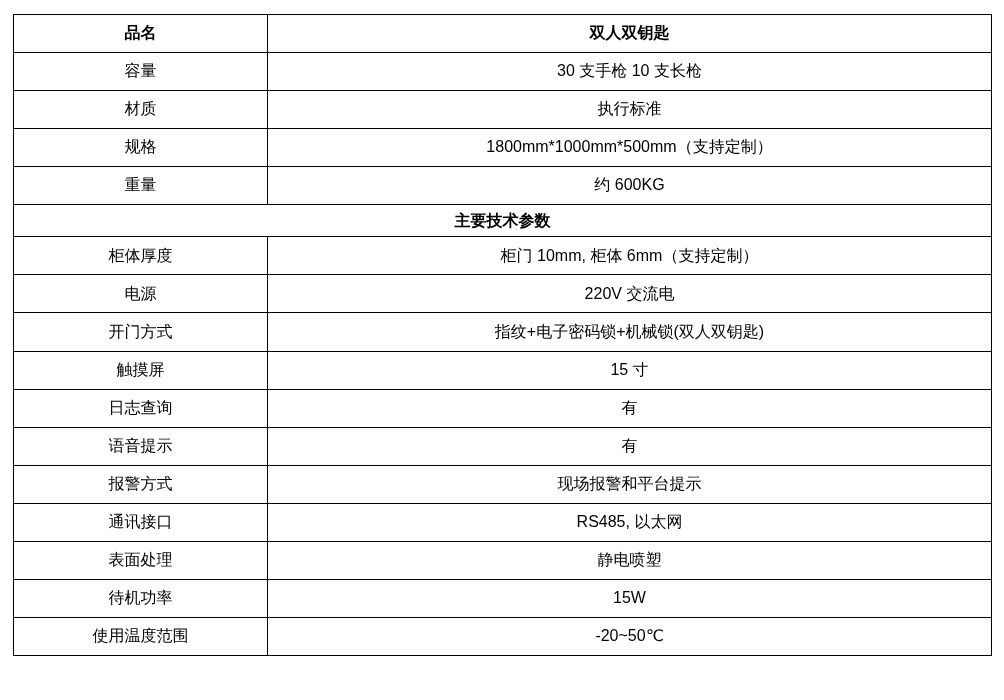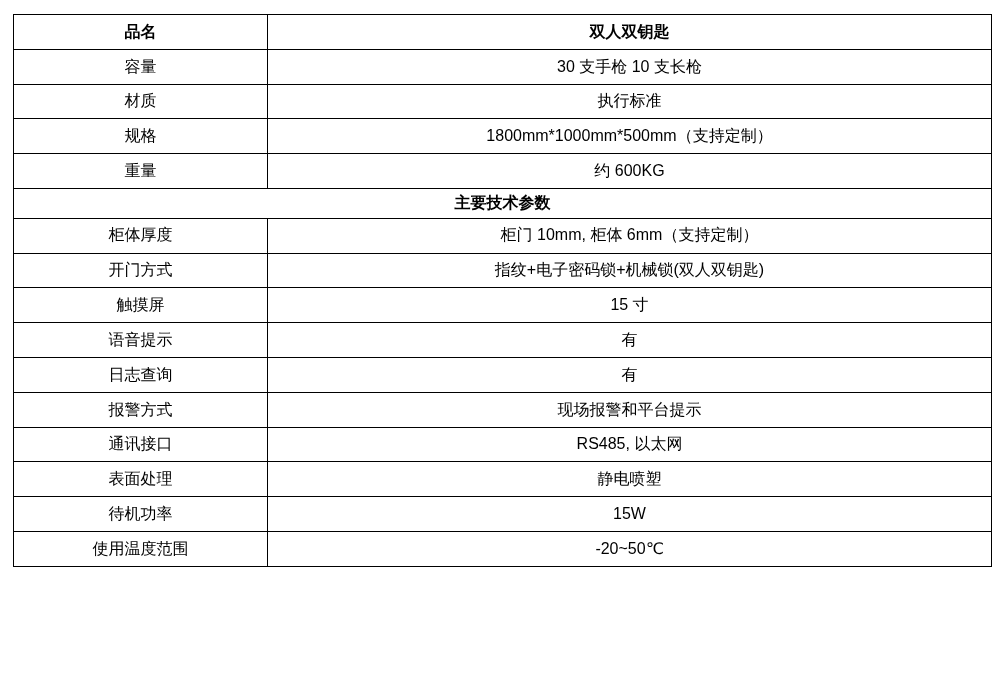--- a/index.html
+++ b/index.html
@@ -16,21 +16,21 @@
     width: 1004px;
     height: 700px;
     background: #ffffff;
     box-sizing: border-box;
   }
   table.spec {
     border-collapse: collapse;
     table-layout: fixed;
     margin: 14px 0 0 13px;
     width: 978px;
-    height: 553px;
+    height: 642px;
     background: #ffffff;
   }
   table.spec col.c-label { width: 254px; }
   table.spec col.c-value { width: 724px; }
   table.spec td {
     border: 1.5px solid #000000;
     text-align: center;
     vertical-align: middle;
     font-size: 16px;
     line-height: 1.15;
@@ -73,33 +73,37 @@
           <td>约 600KG</td>
         </tr>
         <tr class="section-row">
           <td colspan="2" class="bold">主要技术参数</td>
         </tr>
         <tr>
           <td>柜体厚度</td>
           <td>柜门 10mm, 柜体 6mm（支持定制）</td>
         </tr>
         <tr>
+          <td>电源</td>
+          <td>220V 交流电</td>
+        </tr>
+        <tr>
           <td>开门方式</td>
           <td>指纹+电子密码锁+机械锁(双人双钥匙)</td>
         </tr>
         <tr>
           <td>触摸屏</td>
           <td>15 寸</td>
         </tr>
         <tr>
-          <td>语音提示</td>
+          <td>日志查询</td>
           <td>有</td>
         </tr>
         <tr>
-          <td>日志查询</td>
+          <td>语音提示</td>
           <td>有</td>
         </tr>
         <tr>
           <td>报警方式</td>
           <td>现场报警和平台提示</td>
         </tr>
         <tr>
           <td>通讯接口</td>
           <td>RS485, 以太网</td>
         </tr>

